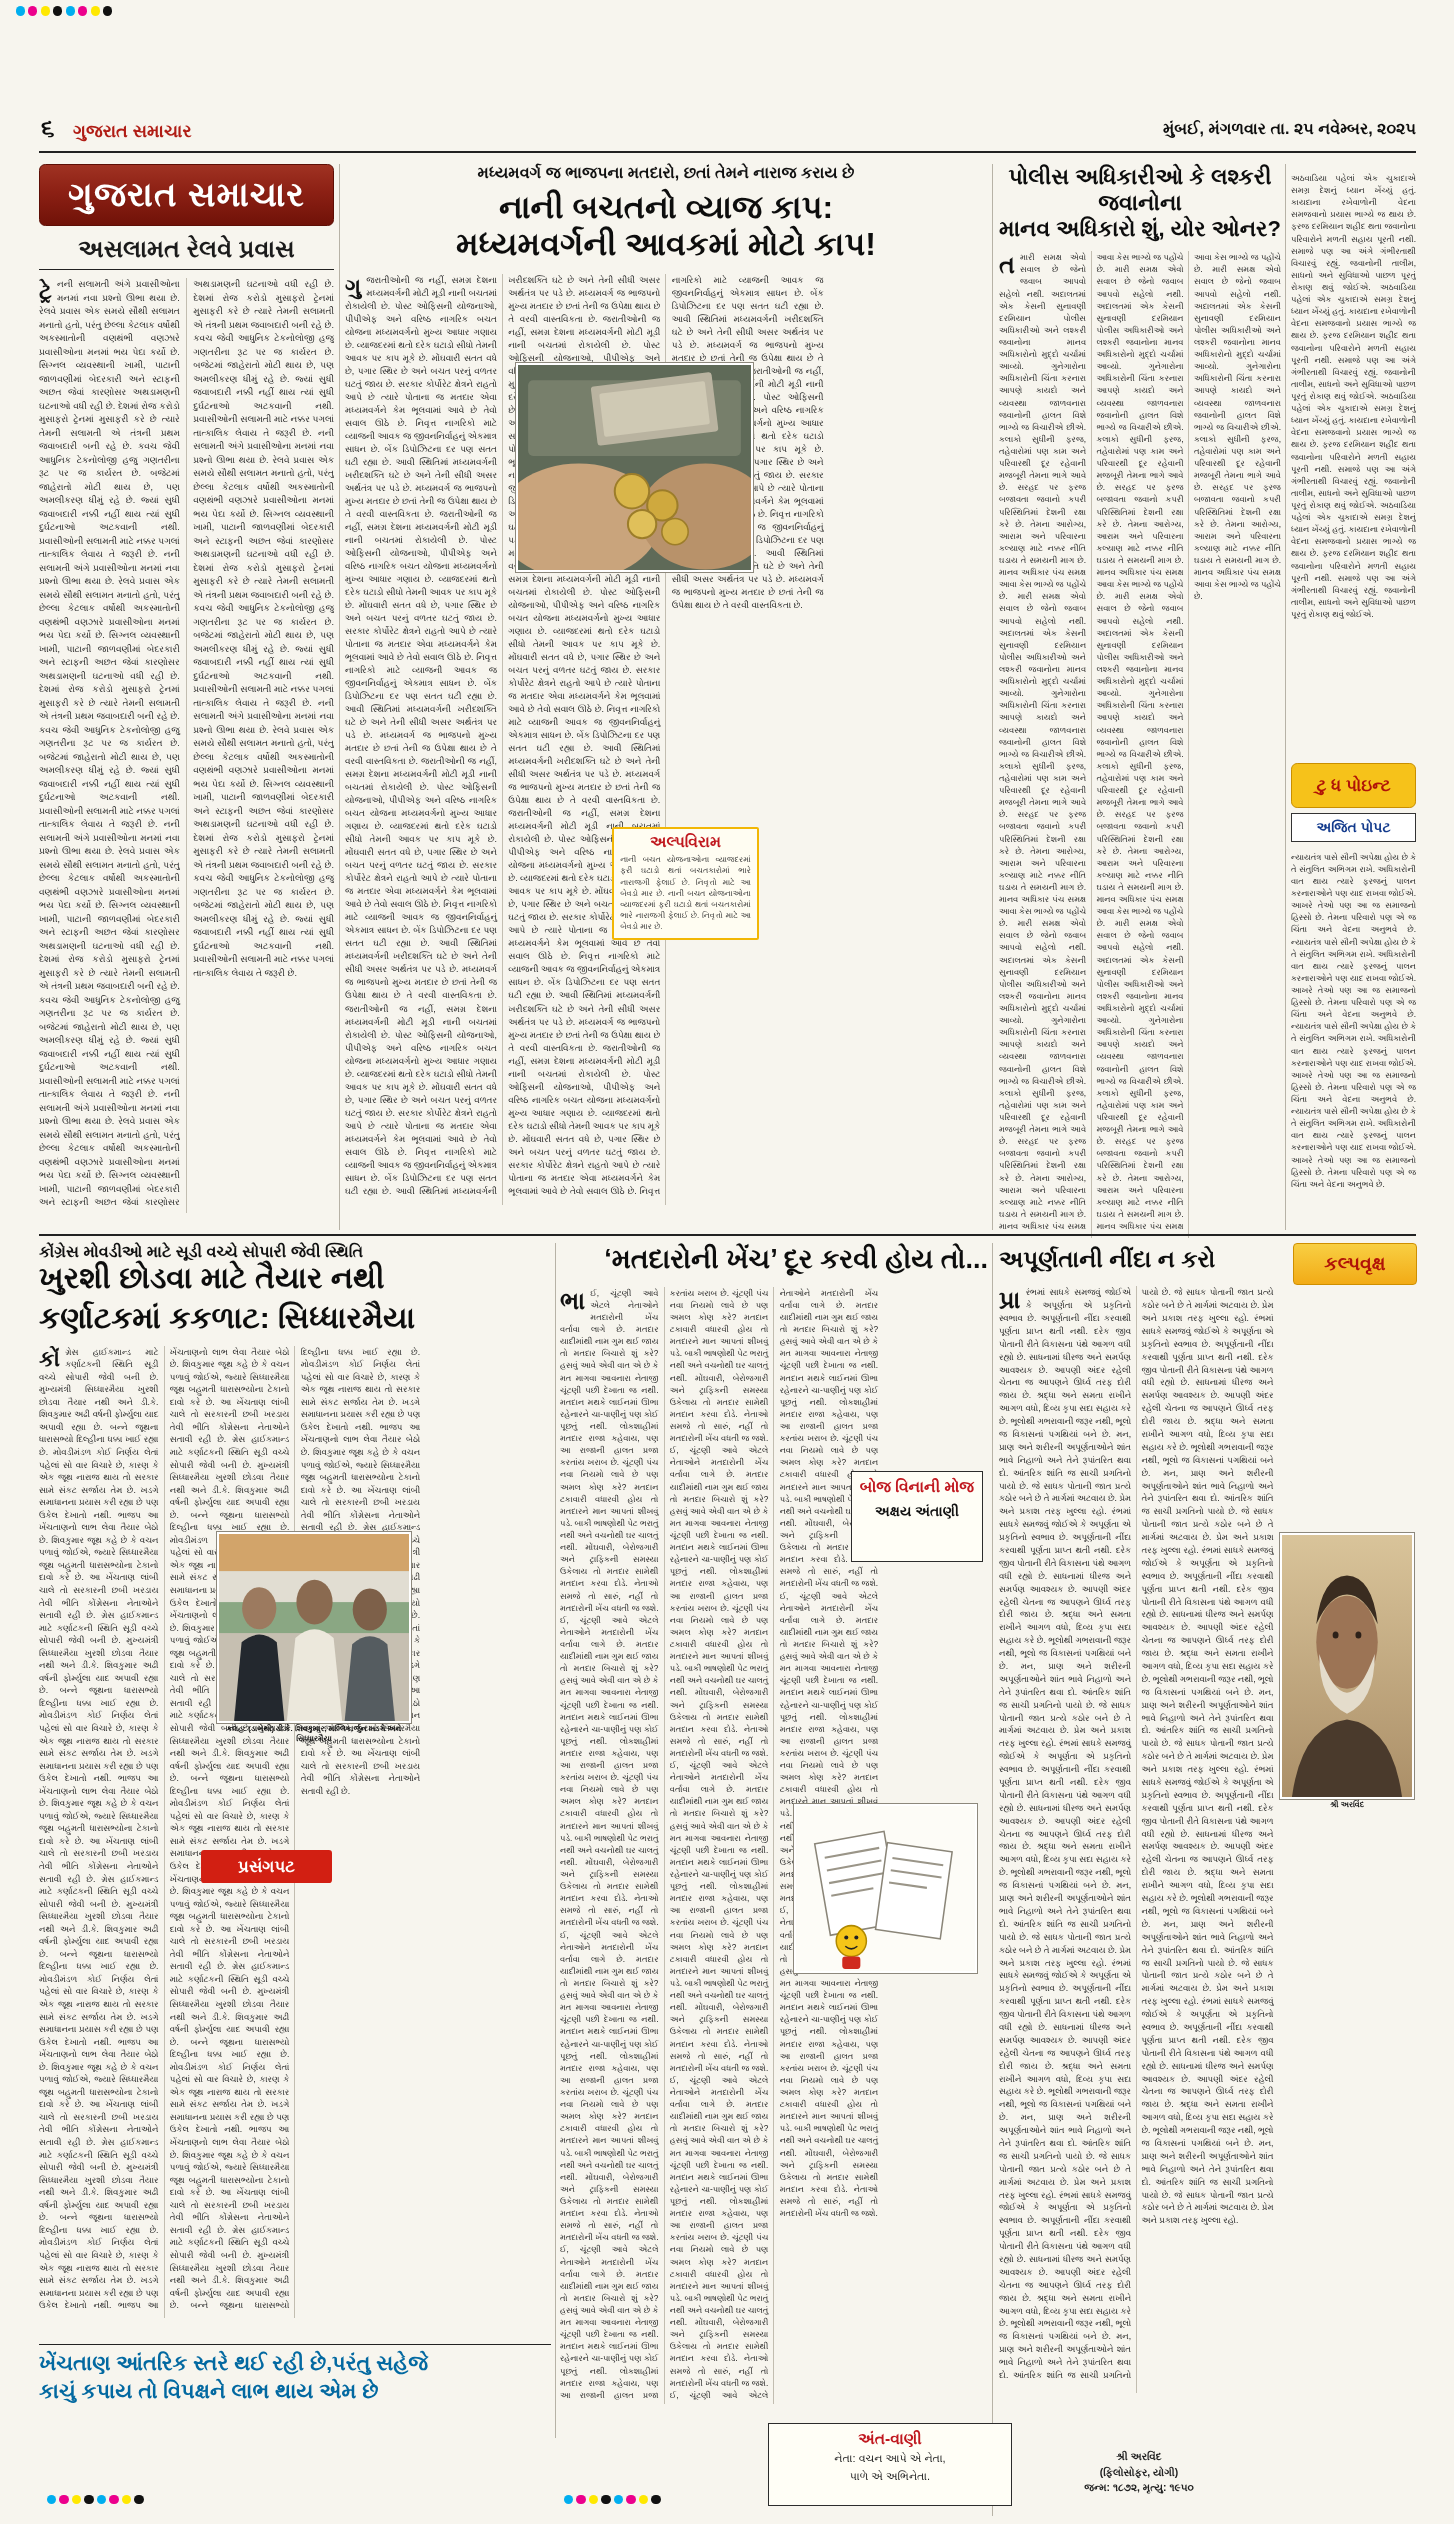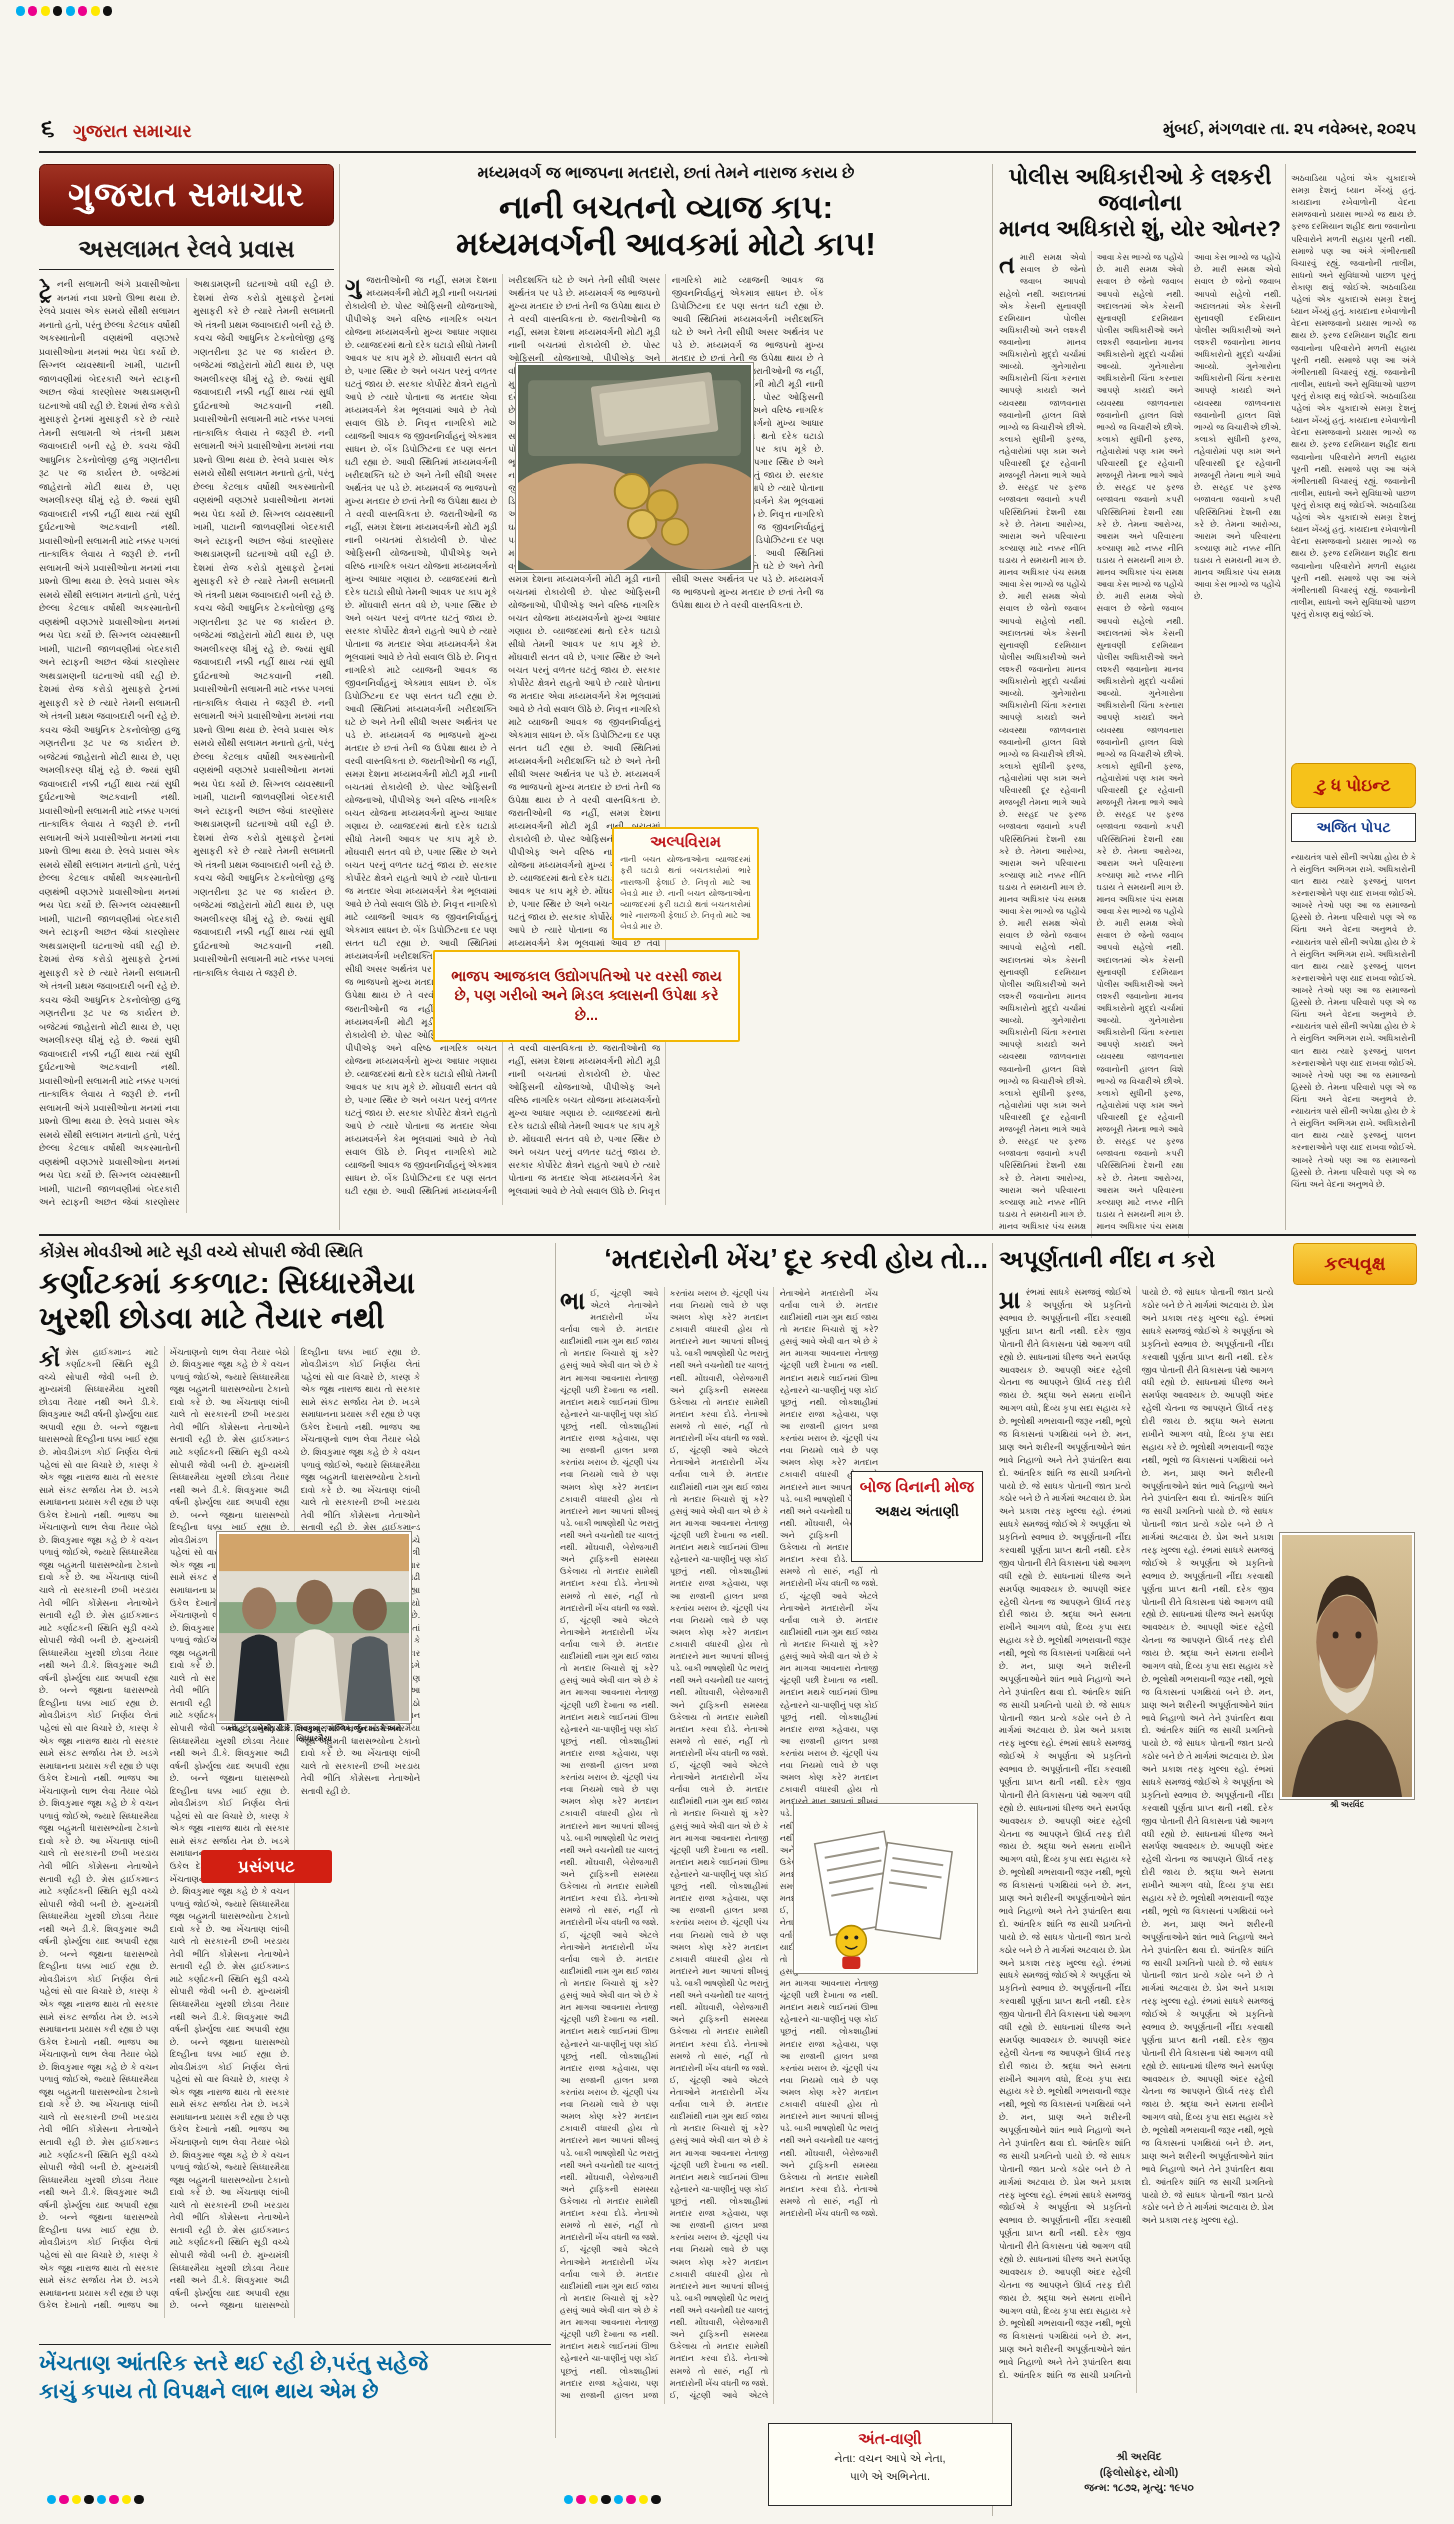--- a/index.html
+++ b/index.html
@@ -163,23 +163,20 @@
         <circle cx="245" cy="315" r="28" fill="#e0c05a" stroke="#9c7d2a" stroke-width="4"></circle>
         <circle cx="310" cy="330" r="26" fill="#d4b24a" stroke="#9c7d2a" stroke-width="3"></circle>
       </svg>
     </div>
 
     <div class="abs yellow-frame" style="left:267px;top:663px;width:147px;height:113px;">
       <div class="alpaviram-title">અલ્પવિરામ</div>
       <div class="alpaviram-text">નાની બચત યોજનાઓના વ્યાજદરમાં ફરી ઘટાડો થતાં બચતકારોમાં ભારે નારાજગી ફેલાઈ છે. નિવૃત્તો માટે આ બેવડો માર છે. નાની બચત યોજનાઓના વ્યાજદરમાં ફરી ઘટાડો થતાં બચતકારોમાં ભારે નારાજગી ફેલાઈ છે. નિવૃત્તો માટે આ બેવડો માર છે.</div>
     </div>
 
-    <div class="abs yellow-frame pullquote" style="left:88px;top:786px;width:307px;height:92px;">
-      <span>ભાજપ આજકાલ ઉદ્યોગપતિઓ પર વરસી જાય છે, પણ ગરીબો અને મિડલ ક્લાસની ઉપેક્ષા કરે છે...</span>
-    </div>
   </div>
 
   <div class="abs" style="left:999px;top:164px;width:282px;height:1066px;">
     <div class="headline" style="font-size:22px;text-align:center;line-height:1.18;">પોલીસ અધિકારીઓ કે લશ્કરી જવાનોના</div>
     <div class="headline" style="font-size:22px;text-align:center;line-height:1.18;">માનવ અધિકારો શું, યોર ઓનર?</div>
     <div class="body-text cols3" style="margin-top:9.4px;height:987px;font-size:8.3px;line-height:1.46;">
       <span class="dropcap small">ત</span>
       <span>મારી સમક્ષ એવો સવાલ છે જેનો જવાબ આપવો સહેલો નથી. અદાલતમાં એક કેસની સુનાવણી દરમિયાન પોલીસ અધિકારીઓ અને લશ્કરી જવાનોના માનવ અધિકારોનો મુદ્દો ચર્ચામાં આવ્યો. ગુનેગારોના અધિકારોની ચિંતા કરનારા આપણે કાયદો અને વ્યવસ્થા જાળવનારા જવાનોની હાલત વિશે ભાગ્યે જ વિચારીએ છીએ. કલાકો સુધીની ફરજ, તહેવારોમાં પણ કામ અને પરિવારથી દૂર રહેવાની મજબૂરી તેમના ભાગે આવે છે. સરહદ પર ફરજ બજાવતા જવાનો કપરી પરિસ્થિતિમાં દેશની રક્ષા કરે છે. તેમના આરોગ્ય, આરામ અને પરિવારના કલ્યાણ માટે નક્કર નીતિ ઘડાય તે સમયની માગ છે. માનવ અધિકાર પંચ સમક્ષ આવા કેસ ભાગ્યે જ પહોંચે છે.  મારી સમક્ષ એવો સવાલ છે જેનો જવાબ આપવો સહેલો નથી. અદાલતમાં એક કેસની સુનાવણી દરમિયાન પોલીસ અધિકારીઓ અને લશ્કરી જવાનોના માનવ અધિકારોનો મુદ્દો ચર્ચામાં આવ્યો. ગુનેગારોના અધિકારોની ચિંતા કરનારા આપણે કાયદો અને વ્યવસ્થા જાળવનારા જવાનોની હાલત વિશે ભાગ્યે જ વિચારીએ છીએ. કલાકો સુધીની ફરજ, તહેવારોમાં પણ કામ અને પરિવારથી દૂર રહેવાની મજબૂરી તેમના ભાગે આવે છે. સરહદ પર ફરજ બજાવતા જવાનો કપરી પરિસ્થિતિમાં દેશની રક્ષા કરે છે. તેમના આરોગ્ય, આરામ અને પરિવારના કલ્યાણ માટે નક્કર નીતિ ઘડાય તે સમયની માગ છે. માનવ અધિકાર પંચ સમક્ષ આવા કેસ ભાગ્યે જ પહોંચે છે.  મારી સમક્ષ એવો સવાલ છે જેનો જવાબ આપવો સહેલો નથી. અદાલતમાં એક કેસની સુનાવણી દરમિયાન પોલીસ અધિકારીઓ અને લશ્કરી જવાનોના માનવ અધિકારોનો મુદ્દો ચર્ચામાં આવ્યો. ગુનેગારોના અધિકારોની ચિંતા કરનારા આપણે કાયદો અને વ્યવસ્થા જાળવનારા જવાનોની હાલત વિશે ભાગ્યે જ વિચારીએ છીએ. કલાકો સુધીની ફરજ, તહેવારોમાં પણ કામ અને પરિવારથી દૂર રહેવાની મજબૂરી તેમના ભાગે આવે છે. સરહદ પર ફરજ બજાવતા જવાનો કપરી પરિસ્થિતિમાં દેશની રક્ષા કરે છે. તેમના આરોગ્ય, આરામ અને પરિવારના કલ્યાણ માટે નક્કર નીતિ ઘડાય તે સમયની માગ છે. માનવ અધિકાર પંચ સમક્ષ આવા કેસ ભાગ્યે જ પહોંચે છે.  મારી સમક્ષ એવો સવાલ છે જેનો જવાબ આપવો સહેલો નથી. અદાલતમાં એક કેસની સુનાવણી દરમિયાન પોલીસ અધિકારીઓ અને લશ્કરી જવાનોના માનવ અધિકારોનો મુદ્દો ચર્ચામાં આવ્યો. ગુનેગારોના અધિકારોની ચિંતા કરનારા આપણે કાયદો અને વ્યવસ્થા જાળવનારા જવાનોની હાલત વિશે ભાગ્યે જ વિચારીએ છીએ. કલાકો સુધીની ફરજ, તહેવારોમાં પણ કામ અને પરિવારથી દૂર રહેવાની મજબૂરી તેમના ભાગે આવે છે. સરહદ પર ફરજ બજાવતા જવાનો કપરી પરિસ્થિતિમાં દેશની રક્ષા કરે છે. તેમના આરોગ્ય, આરામ અને પરિવારના કલ્યાણ માટે નક્કર નીતિ ઘડાય તે સમયની માગ છે. માનવ અધિકાર પંચ સમક્ષ આવા કેસ ભાગ્યે જ પહોંચે છે.  મારી સમક્ષ એવો સવાલ છે જેનો જવાબ આપવો સહેલો નથી. અદાલતમાં એક કેસની સુનાવણી દરમિયાન પોલીસ અધિકારીઓ અને લશ્કરી જવાનોના માનવ અધિકારોનો મુદ્દો ચર્ચામાં આવ્યો. ગુનેગારોના અધિકારોની ચિંતા કરનારા આપણે કાયદો અને વ્યવસ્થા જાળવનારા જવાનોની હાલત વિશે ભાગ્યે જ વિચારીએ છીએ. કલાકો સુધીની ફરજ, તહેવારોમાં પણ કામ અને પરિવારથી દૂર રહેવાની મજબૂરી તેમના ભાગે આવે છે. સરહદ પર ફરજ બજાવતા જવાનો કપરી પરિસ્થિતિમાં દેશની રક્ષા કરે છે. તેમના આરોગ્ય, આરામ અને પરિવારના કલ્યાણ માટે નક્કર નીતિ ઘડાય તે સમયની માગ છે. માનવ અધિકાર પંચ સમક્ષ આવા કેસ ભાગ્યે જ પહોંચે છે.  મારી સમક્ષ એવો સવાલ છે જેનો જવાબ આપવો સહેલો નથી. અદાલતમાં એક કેસની સુનાવણી દરમિયાન પોલીસ અધિકારીઓ અને લશ્કરી જવાનોના માનવ અધિકારોનો મુદ્દો ચર્ચામાં આવ્યો. ગુનેગારોના અધિકારોની ચિંતા કરનારા આપણે કાયદો અને વ્યવસ્થા જાળવનારા જવાનોની હાલત વિશે ભાગ્યે જ વિચારીએ છીએ. કલાકો સુધીની ફરજ, તહેવારોમાં પણ કામ અને પરિવારથી દૂર રહેવાની મજબૂરી તેમના ભાગે આવે છે. સરહદ પર ફરજ બજાવતા જવાનો કપરી પરિસ્થિતિમાં દેશની રક્ષા કરે છે. તેમના આરોગ્ય, આરામ અને પરિવારના કલ્યાણ માટે નક્કર નીતિ ઘડાય તે સમયની માગ છે. માનવ અધિકાર પંચ સમક્ષ આવા કેસ ભાગ્યે જ પહોંચે છે.  મારી સમક્ષ એવો સવાલ છે જેનો જવાબ આપવો સહેલો નથી. અદાલતમાં એક કેસની સુનાવણી દરમિયાન પોલીસ અધિકારીઓ અને લશ્કરી જવાનોના માનવ અધિકારોનો મુદ્દો ચર્ચામાં આવ્યો. ગુનેગારોના અધિકારોની ચિંતા કરનારા આપણે કાયદો અને વ્યવસ્થા જાળવનારા જવાનોની હાલત વિશે ભાગ્યે જ વિચારીએ છીએ. કલાકો સુધીની ફરજ, તહેવારોમાં પણ કામ અને પરિવારથી દૂર રહેવાની મજબૂરી તેમના ભાગે આવે છે. સરહદ પર ફરજ બજાવતા જવાનો કપરી પરિસ્થિતિમાં દેશની રક્ષા કરે છે. તેમના આરોગ્ય, આરામ અને પરિવારના કલ્યાણ માટે નક્કર નીતિ ઘડાય તે સમયની માગ છે. માનવ અધિકાર પંચ સમક્ષ આવા કેસ ભાગ્યે જ પહોંચે છે. </span>
     </div>
   </div>
@@ -199,22 +196,22 @@
     </div>
   </div>
 
   <div class="hrule" style="left:39px;top:1234px;width:1377px;height:1.6px;"></div>
 
   <div class="vrule" style="left:555px;top:1243px;height:1195px;"></div>
   <div class="vrule" style="left:992px;top:1243px;height:1273px;"></div>
 
   <div class="abs" style="left:39px;top:1243px;width:512px;height:1195px;">
     <div class="kicker" style="font-size:16px;">કોંગ્રેસ મોવડીઓ માટે સૂડી વચ્ચે સોપારી જેવી સ્થિતિ</div>
+    <div class="headline" style="font-size:30px;line-height:1.15;">ખુરશી છોડવા માટે તૈયાર નથી</div>
     <div class="headline" style="font-size:30px;line-height:1.15;margin-top:5.2px;">કર્ણાટકમાં કકળાટ: સિધ્ધારમૈયા</div>
-    <div class="headline" style="font-size:30px;line-height:1.15;">ખુરશી છોડવા માટે તૈયાર નથી</div>
 
     <div class="body-text cols4" style="margin-top:10.4px;height:972px;font-size:8.6px;line-height:1.46;">
       <span class="dropcap">કોં</span>
       <span>ગ્રેસ હાઈકમાન્ડ માટે કર્ણાટકની સ્થિતિ સૂડી વચ્ચે સોપારી જેવી બની છે. મુખ્યમંત્રી સિધ્ધારમૈયા ખુરશી છોડવા તૈયાર નથી અને ડી.કે. શિવકુમાર અઢી વર્ષની ફોર્મ્યુલા યાદ અપાવી રહ્યા છે. બન્ને જૂથના ધારાસભ્યો દિલ્હીના ધક્કા ખાઈ રહ્યા છે. મોવડીમંડળ કોઈ નિર્ણય લેતાં પહેલાં સો વાર વિચારે છે, કારણ કે એક જૂથ નારાજ થાય તો સરકાર સામે સંકટ સર્જાય તેમ છે. ખડગે સમાધાનના પ્રયાસ કરી રહ્યા છે પણ ઉકેલ દેખાતો નથી. ભાજપ આ ખેંચતાણનો લાભ લેવા તૈયાર બેઠો છે. શિવકુમાર જૂથ કહે છે કે વચન પળાવું જોઈએ, જ્યારે સિધ્ધારમૈયા જૂથ બહુમતી ધારાસભ્યોના ટેકાનો દાવો કરે છે. આ ખેંચતાણ લાંબી ચાલે તો સરકારની છબી ખરડાય તેવી ભીતિ કોંગ્રેસના નેતાઓને સતાવી રહી છે.  ગ્રેસ હાઈકમાન્ડ માટે કર્ણાટકની સ્થિતિ સૂડી વચ્ચે સોપારી જેવી બની છે. મુખ્યમંત્રી સિધ્ધારમૈયા ખુરશી છોડવા તૈયાર નથી અને ડી.કે. શિવકુમાર અઢી વર્ષની ફોર્મ્યુલા યાદ અપાવી રહ્યા છે. બન્ને જૂથના ધારાસભ્યો દિલ્હીના ધક્કા ખાઈ રહ્યા છે. મોવડીમંડળ કોઈ નિર્ણય લેતાં પહેલાં સો વાર વિચારે છે, કારણ કે એક જૂથ નારાજ થાય તો સરકાર સામે સંકટ સર્જાય તેમ છે. ખડગે સમાધાનના પ્રયાસ કરી રહ્યા છે પણ ઉકેલ દેખાતો નથી. ભાજપ આ ખેંચતાણનો લાભ લેવા તૈયાર બેઠો છે. શિવકુમાર જૂથ કહે છે કે વચન પળાવું જોઈએ, જ્યારે સિધ્ધારમૈયા જૂથ બહુમતી ધારાસભ્યોના ટેકાનો દાવો કરે છે. આ ખેંચતાણ લાંબી ચાલે તો સરકારની છબી ખરડાય તેવી ભીતિ કોંગ્રેસના નેતાઓને સતાવી રહી છે.  ગ્રેસ હાઈકમાન્ડ માટે કર્ણાટકની સ્થિતિ સૂડી વચ્ચે સોપારી જેવી બની છે. મુખ્યમંત્રી સિધ્ધારમૈયા ખુરશી છોડવા તૈયાર નથી અને ડી.કે. શિવકુમાર અઢી વર્ષની ફોર્મ્યુલા યાદ અપાવી રહ્યા છે. બન્ને જૂથના ધારાસભ્યો દિલ્હીના ધક્કા ખાઈ રહ્યા છે. મોવડીમંડળ કોઈ નિર્ણય લેતાં પહેલાં સો વાર વિચારે છે, કારણ કે એક જૂથ નારાજ થાય તો સરકાર સામે સંકટ સર્જાય તેમ છે. ખડગે સમાધાનના પ્રયાસ કરી રહ્યા છે પણ ઉકેલ દેખાતો નથી. ભાજપ આ ખેંચતાણનો લાભ લેવા તૈયાર બેઠો છે. શિવકુમાર જૂથ કહે છે કે વચન પળાવું જોઈએ, જ્યારે સિધ્ધારમૈયા જૂથ બહુમતી ધારાસભ્યોના ટેકાનો દાવો કરે છે. આ ખેંચતાણ લાંબી ચાલે તો સરકારની છબી ખરડાય તેવી ભીતિ કોંગ્રેસના નેતાઓને સતાવી રહી છે.  ગ્રેસ હાઈકમાન્ડ માટે કર્ણાટકની સ્થિતિ સૂડી વચ્ચે સોપારી જેવી બની છે. મુખ્યમંત્રી સિધ્ધારમૈયા ખુરશી છોડવા તૈયાર નથી અને ડી.કે. શિવકુમાર અઢી વર્ષની ફોર્મ્યુલા યાદ અપાવી રહ્યા છે. બન્ને જૂથના ધારાસભ્યો દિલ્હીના ધક્કા ખાઈ રહ્યા છે. મોવડીમંડળ કોઈ નિર્ણય લેતાં પહેલાં સો વાર વિચારે છે, કારણ કે એક જૂથ નારાજ થાય તો સરકાર સામે સંકટ સર્જાય તેમ છે. ખડગે સમાધાનના પ્રયાસ કરી રહ્યા છે પણ ઉકેલ દેખાતો નથી. ભાજપ આ ખેંચતાણનો લાભ લેવા તૈયાર બેઠો છે. શિવકુમાર જૂથ કહે છે કે વચન પળાવું જોઈએ, જ્યારે સિધ્ધારમૈયા જૂથ બહુમતી ધારાસભ્યોના ટેકાનો દાવો કરે છે. આ ખેંચતાણ લાંબી ચાલે તો સરકારની છબી ખરડાય તેવી ભીતિ કોંગ્રેસના નેતાઓને સતાવી રહી છે.  ગ્રેસ હાઈકમાન્ડ માટે કર્ણાટકની સ્થિતિ સૂડી વચ્ચે સોપારી જેવી બની છે. મુખ્યમંત્રી સિધ્ધારમૈયા ખુરશી છોડવા તૈયાર નથી અને ડી.કે. શિવકુમાર અઢી વર્ષની ફોર્મ્યુલા યાદ અપાવી રહ્યા છે. બન્ને જૂથના ધારાસભ્યો દિલ્હીના ધક્કા ખાઈ રહ્યા છે. મોવડીમંડળ કોઈ નિર્ણય લેતાં પહેલાં સો વાર વિચારે છે, કારણ કે એક જૂથ નારાજ થાય તો સરકાર સામે સંકટ સર્જાય તેમ છે. ખડગે સમાધાનના પ્રયાસ કરી રહ્યા છે પણ ઉકેલ દેખાતો નથી. ભાજપ આ ખેંચતાણનો લાભ લેવા તૈયાર બેઠો છે. શિવકુમાર જૂથ કહે છે કે વચન પળાવું જોઈએ, જ્યારે સિધ્ધારમૈયા જૂથ બહુમતી ધારાસભ્યોના ટેકાનો દાવો કરે છે. આ ખેંચતાણ લાંબી ચાલે તો સરકારની છબી ખરડાય તેવી ભીતિ કોંગ્રેસના નેતાઓને સતાવી રહી છે.  ગ્રેસ હાઈકમાન્ડ માટે કર્ણાટકની સ્થિતિ સૂડી વચ્ચે સોપારી જેવી બની છે. મુખ્યમંત્રી સિધ્ધારમૈયા ખુરશી છોડવા તૈયાર નથી અને ડી.કે. શિવકુમાર અઢી વર્ષની ફોર્મ્યુલા યાદ અપાવી રહ્યા છે. બન્ને જૂથના ધારાસભ્યો દિલ્હીના ધક્કા ખાઈ રહ્યા છે. મોવડીમંડળ કોઈ નિર્ણય લેતાં પહેલાં સો વાર વિચારે છે, કારણ કે એક જૂથ નારાજ થાય તો સરકાર સામે સંકટ સર્જાય તેમ છે. ખડગે સમાધાનના પ્રયાસ કરી રહ્યા છે પણ ઉકેલ દેખાતો નથી. ભાજપ આ ખેંચતાણનો લાભ લેવા તૈયાર બેઠો છે. શિવકુમાર જૂથ કહે છે કે વચન પળાવું જોઈએ, જ્યારે સિધ્ધારમૈયા જૂથ બહુમતી ધારાસભ્યોના ટેકાનો દાવો કરે છે. આ ખેંચતાણ લાંબી ચાલે તો સરકારની છબી ખરડાય તેવી ભીતિ કોંગ્રેસના નેતાઓને સતાવી રહી છે.  ગ્રેસ હાઈકમાન્ડ માટે કર્ણાટકની સ્થિતિ સૂડી વચ્ચે સોપારી જેવી બની છે. મુખ્યમંત્રી સિધ્ધારમૈયા ખુરશી છોડવા તૈયાર નથી અને ડી.કે. શિવકુમાર અઢી વર્ષની ફોર્મ્યુલા યાદ અપાવી રહ્યા છે. બન્ને જૂથના ધારાસભ્યો દિલ્હીના ધક્કા ખાઈ રહ્યા છે. મોવડીમંડળ કોઈ નિર્ણય લેતાં પહેલાં સો વાર વિચારે છે, કારણ કે એક જૂથ નારાજ થાય તો સરકાર સામે સંકટ સર્જાય તેમ છે. ખડગે સમાધાનના પ્રયાસ કરી રહ્યા છે પણ ઉકેલ દેખાતો નથી. ભાજપ આ ખેંચતાણનો લાભ લેવા તૈયાર બેઠો છે. શિવકુમાર જૂથ કહે છે કે વચન પળાવું જોઈએ, જ્યારે સિધ્ધારમૈયા જૂથ બહુમતી ધારાસભ્યોના ટેકાનો દાવો કરે છે. આ ખેંચતાણ લાંબી ચાલે તો સરકારની છબી ખરડાય તેવી ભીતિ કોંગ્રેસના નેતાઓને સતાવી રહી છે.  ગ્રેસ હાઈકમાન્ડ માટે કર્ણાટકની સ્થિતિ સૂડી વચ્ચે સોપારી જેવી બની છે. મુખ્યમંત્રી સિધ્ધારમૈયા ખુરશી છોડવા તૈયાર નથી અને ડી.કે. શિવકુમાર અઢી વર્ષની ફોર્મ્યુલા યાદ અપાવી રહ્યા છે. બન્ને જૂથના ધારાસભ્યો દિલ્હીના ધક્કા ખાઈ રહ્યા છે. મોવડીમંડળ કોઈ નિર્ણય લેતાં પહેલાં સો વાર વિચારે છે, કારણ કે એક જૂથ નારાજ થાય તો સરકાર સામે સંકટ સર્જાય તેમ છે. ખડગે સમાધાનના પ્રયાસ કરી રહ્યા છે પણ ઉકેલ દેખાતો નથી. ભાજપ આ ખેંચતાણનો લાભ લેવા તૈયાર બેઠો છે. શિવકુમાર જૂથ કહે છે કે વચન પળાવું જોઈએ, જ્યારે સિધ્ધારમૈયા જૂથ બહુમતી ધારાસભ્યોના ટેકાનો દાવો કરે છે. આ ખેંચતાણ લાંબી ચાલે તો સરકારની છબી ખરડાય તેવી ભીતિ કોંગ્રેસના નેતાઓને સતાવી રહી છે.  ગ્રેસ હાઈકમાન્ડ માટે કર્ણાટકની સ્થિતિ સૂડી વચ્ચે સોપારી જેવી બની છે. મુખ્યમંત્રી સિધ્ધારમૈયા ખુરશી છોડવા તૈયાર નથી અને ડી.કે. શિવકુમાર અઢી વર્ષની ફોર્મ્યુલા યાદ અપાવી રહ્યા છે. બન્ને જૂથના ધારાસભ્યો દિલ્હીના ધક્કા ખાઈ રહ્યા છે. મોવડીમંડળ કોઈ નિર્ણય લેતાં પહેલાં સો વાર વિચારે છે, કારણ કે એક જૂથ નારાજ થાય તો સરકાર સામે સંકટ સર્જાય તેમ છે. ખડગે સમાધાનના પ્રયાસ કરી રહ્યા છે પણ ઉકેલ દેખાતો નથી. ભાજપ આ ખેંચતાણનો લાભ લેવા તૈયાર બેઠો છે. શિવકુમાર જૂથ કહે છે કે વચન પળાવું જોઈએ, જ્યારે સિધ્ધારમૈયા જૂથ બહુમતી ધારાસભ્યોના ટેકાનો દાવો કરે છે. આ ખેંચતાણ લાંબી ચાલે તો સરકારની છબી ખરડાય તેવી ભીતિ કોંગ્રેસના નેતાઓને સતાવી રહી છે. </span>
     </div>
 
     <div class="abs photo" style="left:177px;top:288px;width:196px;height:193px;">
       <svg viewBox="0 0 378 302" preserveAspectRatio="none">
         <rect width="378" height="302" fill="#c6bfb1"></rect>
         <rect x="0" y="0" width="378" height="60" fill="#e08214" opacity="0.45"></rect>

